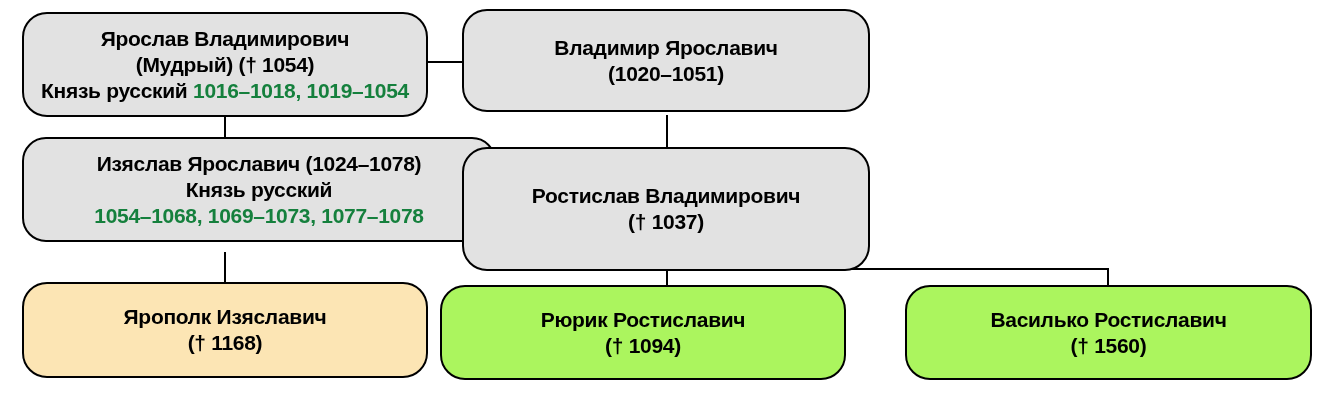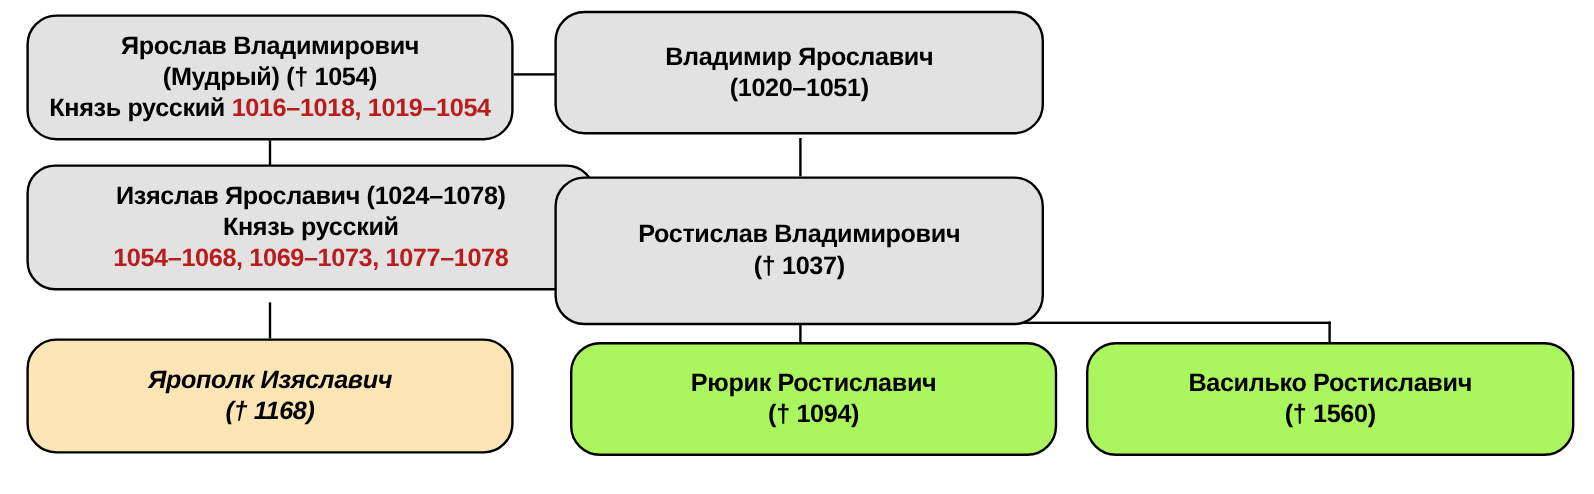--- a/index.html
+++ b/index.html
@@ -25,23 +25,23 @@
     align-items: center;
     justify-content: center;
     text-align: center;
     font-weight: bold;
     font-size: 21px;
     line-height: 26px;
     color: #000000;
     letter-spacing: -0.3px;
   }
   .gray  { background: #e2e2e2; }
-  .peach { background: #fce5b4; font-style: italic; }
+  .peach { background: #fce5b4; }
   .green { background: #abf55e; }
-  .red   { color: #b91c1c; }
+  .red   { color: #15803d; }
   .connector {
     position: absolute;
     background: #000000;
   }
   .ln { white-space: nowrap; }
 </style>
 </head>
 <body>
 
 <div class="canvas">
@@ -74,21 +74,21 @@
   <div class="node gray" style="left:462px; top:147px; width:408px; height:124px;">
     <div class="ln">Ростислав Владимирович</div>
     <div class="ln">(† 1037)</div>
   </div>
 
   <div class="node peach" style="left:22px; top:282px; width:406px; height:96px;">
     <div class="ln">Ярополк Изяславич</div>
     <div class="ln">(† 1168)</div>
   </div>
 
-  <div class="node green" style="left:475px; top:285px; width:406px; height:95px;">
+  <div class="node green" style="left:440px; top:285px; width:406px; height:95px;">
     <div class="ln">Рюрик Ростиславич</div>
     <div class="ln">(† 1094)</div>
   </div>
 
   <div class="node green" style="left:905px; top:285px; width:407px; height:95px;">
     <div class="ln">Василько Ростиславич</div>
     <div class="ln">(† 1560)</div>
   </div>
 
 </div>

